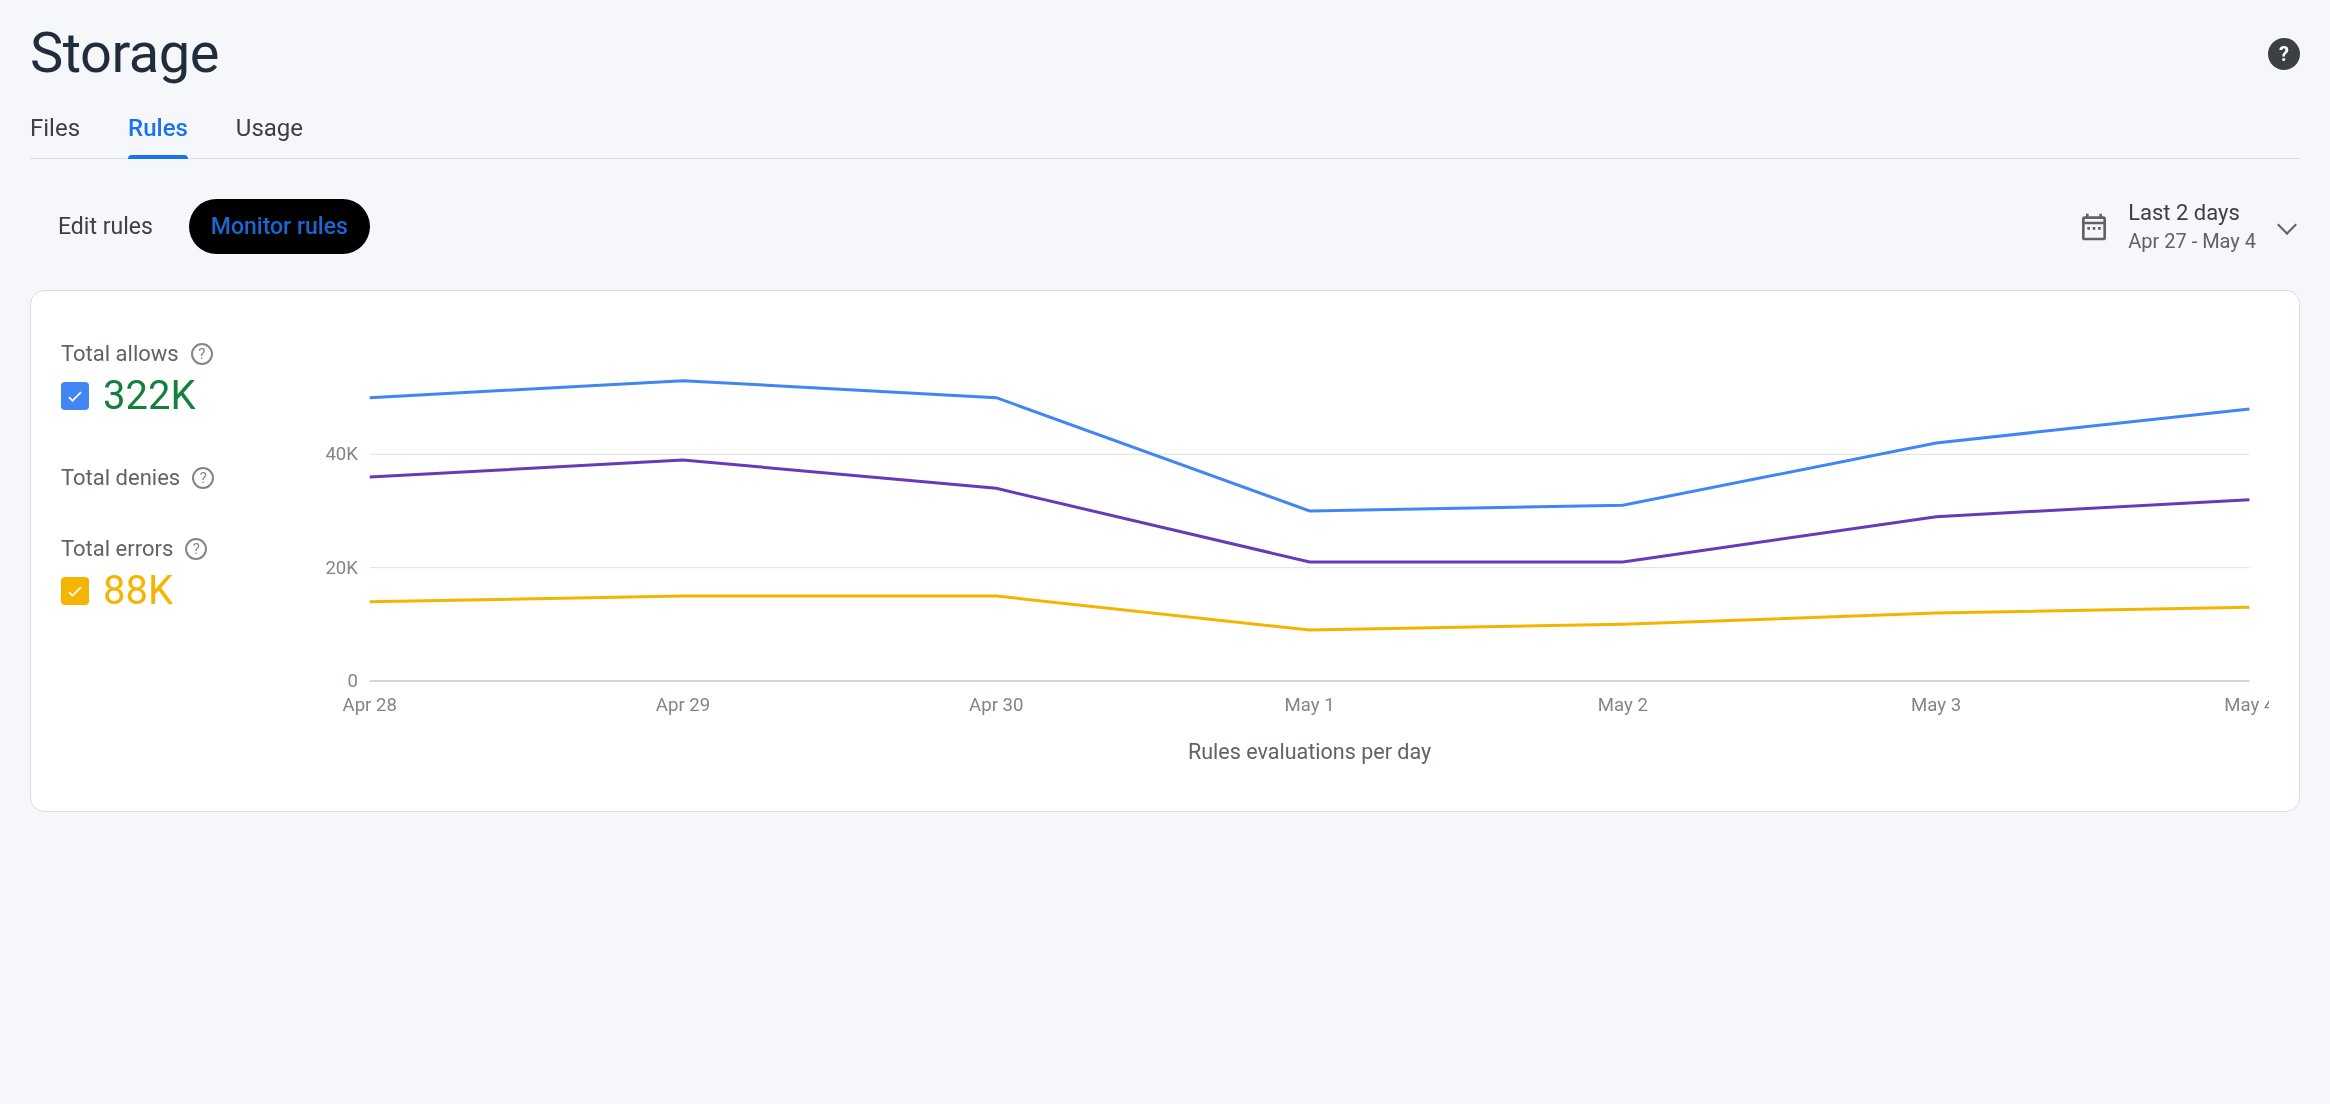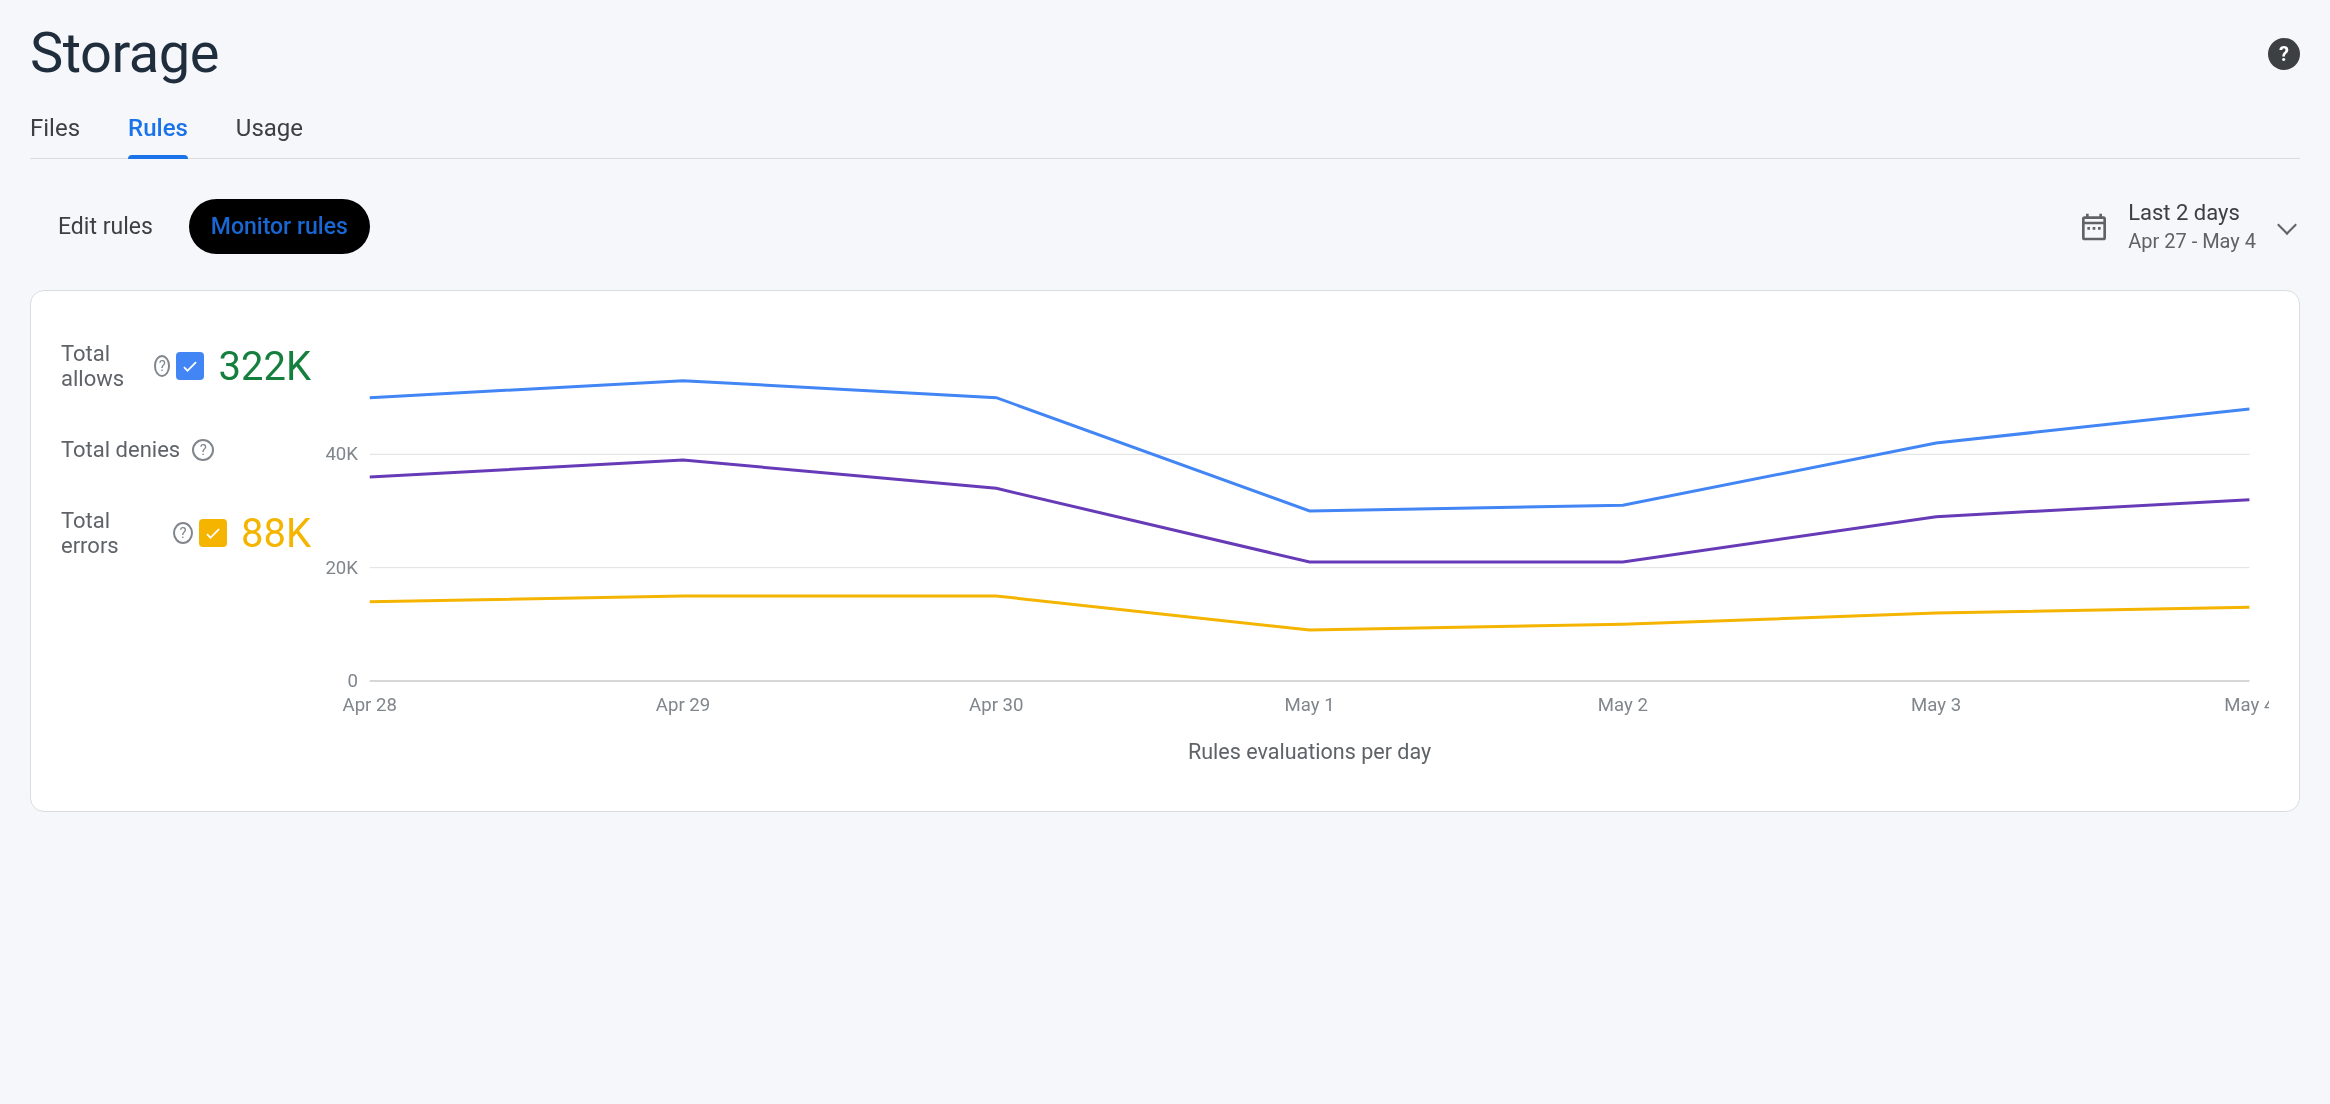--- a/index.html
+++ b/index.html
@@ -130,21 +130,21 @@
 }
 .legend-col {
   width: 250px;
   padding-top: 10px;
   display: flex;
   flex-direction: column;
   gap: 46px;
 }
 .legend-item {
   display: flex;
-  flex-direction: row;
+  flex-direction: column;
   gap: 6px;
 }
 .legend-label-row {
   display: flex;
   align-items: center;
   gap: 12px;
   color: #5f6368;
   font-size: 22px;
 }
 .legend-help {

